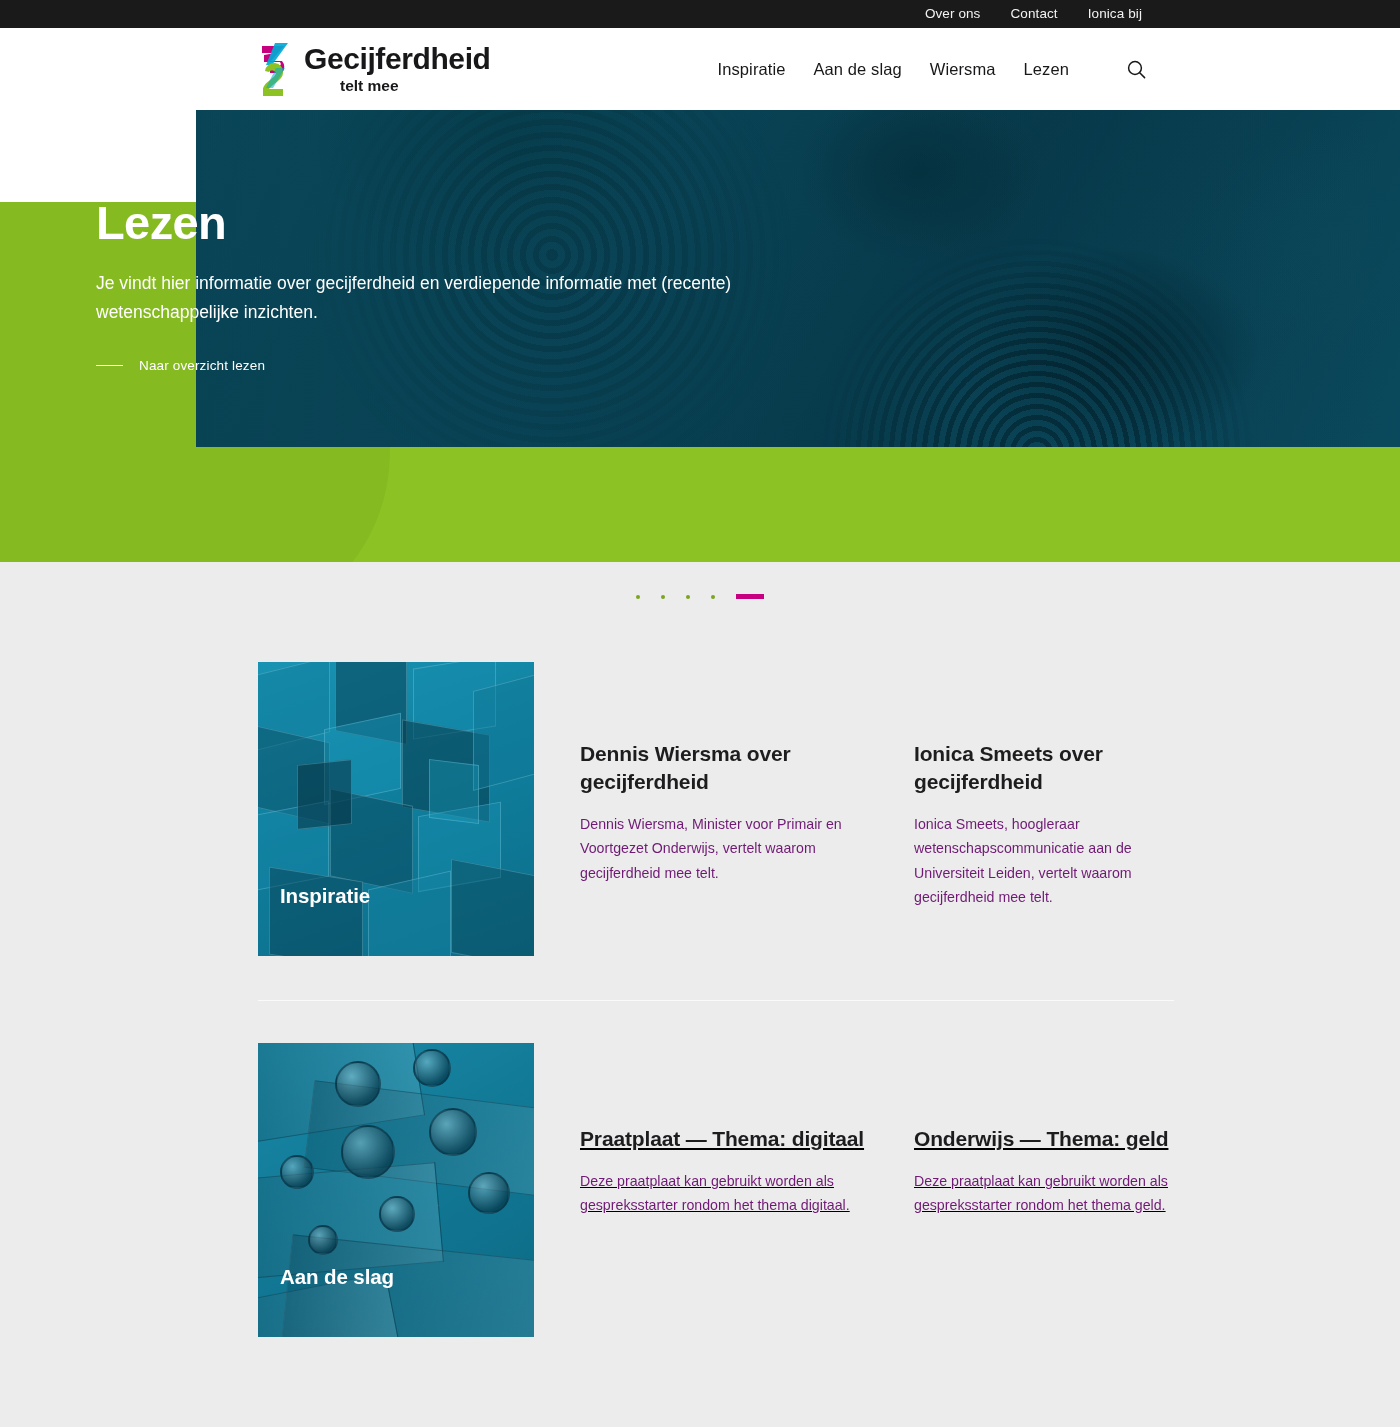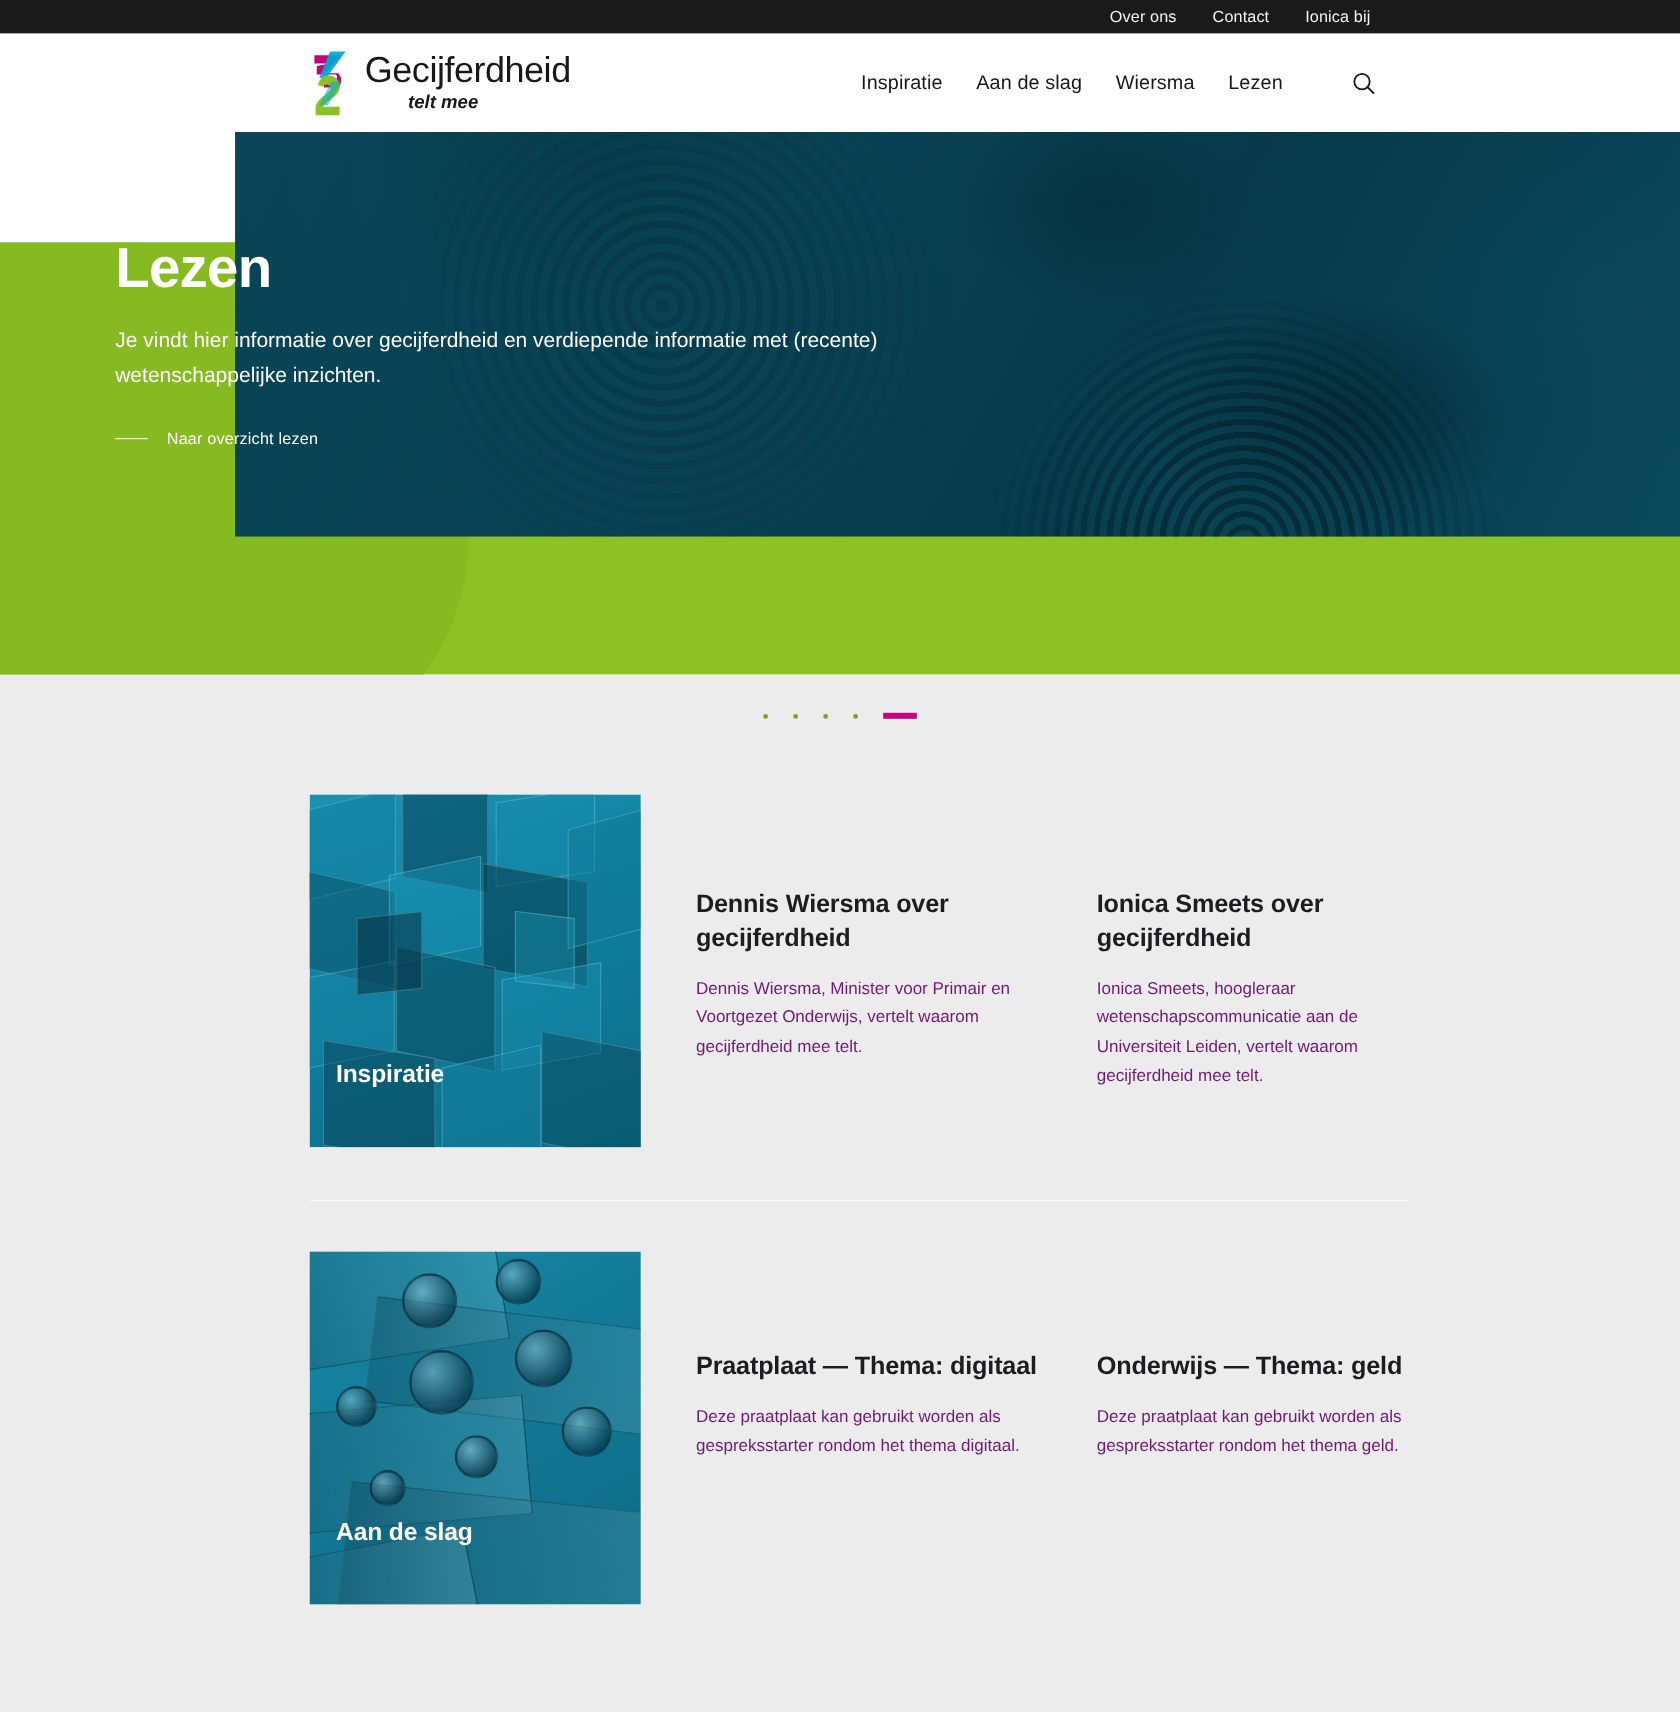--- a/index.html
+++ b/index.html
@@ -51,28 +51,27 @@
     display: flex;
     align-items: center;
     margin-left: 258px;
     gap: 12px;
     text-decoration: none;
   }
   .logo-mark { width: 34px; height: 58px; flex: none; display:block; }
   .logo-text { display: flex; flex-direction: column; justify-content: center; }
   .logo-title {
     font-size: 30px;
-    font-weight: 400;
+    font-weight: 700;
     color: #18181a;
     letter-spacing: -0.4px;
     line-height: 1.05;
   }
   .logo-sub {
     font-size: 15.5px;
-    font-style: italic;
     font-weight: 600;
     color: #18181a;
     margin-top: 2px;
     margin-left: 36px;
   }
 
   .nav {
     margin-left: auto;
     margin-right: 250px;
     display: flex;
@@ -337,21 +336,21 @@
   .art-money i.coin:nth-of-type(11){ left:76%; top:44%; width:42px; height:42px; }
   .art-money i.coin:nth-of-type(12){ left:44%; top:52%; width:36px; height:36px; }
   .art-money i.coin:nth-of-type(13){ left:18%; top:62%; width:30px; height:30px; }
 
   .card-texts {
     display: flex;
     gap: 32px;
     padding-top: 78px;
     flex: 1;
   }
-  .card-row.row2 .card-texts { padding-top: 82px; }
+  .card-row.row2 .card-texts { padding-top: 82px; text-decoration: underline; }
   .card-col { width: 288px; margin-left: 14px; }
   .card-title {
     font-size: 21px;
     font-weight: 700;
     color: #1d1d1f;
     line-height: 1.33;
     letter-spacing: -0.15px;
     margin-bottom: 16px;
     text-decoration: none;
     display: block;

